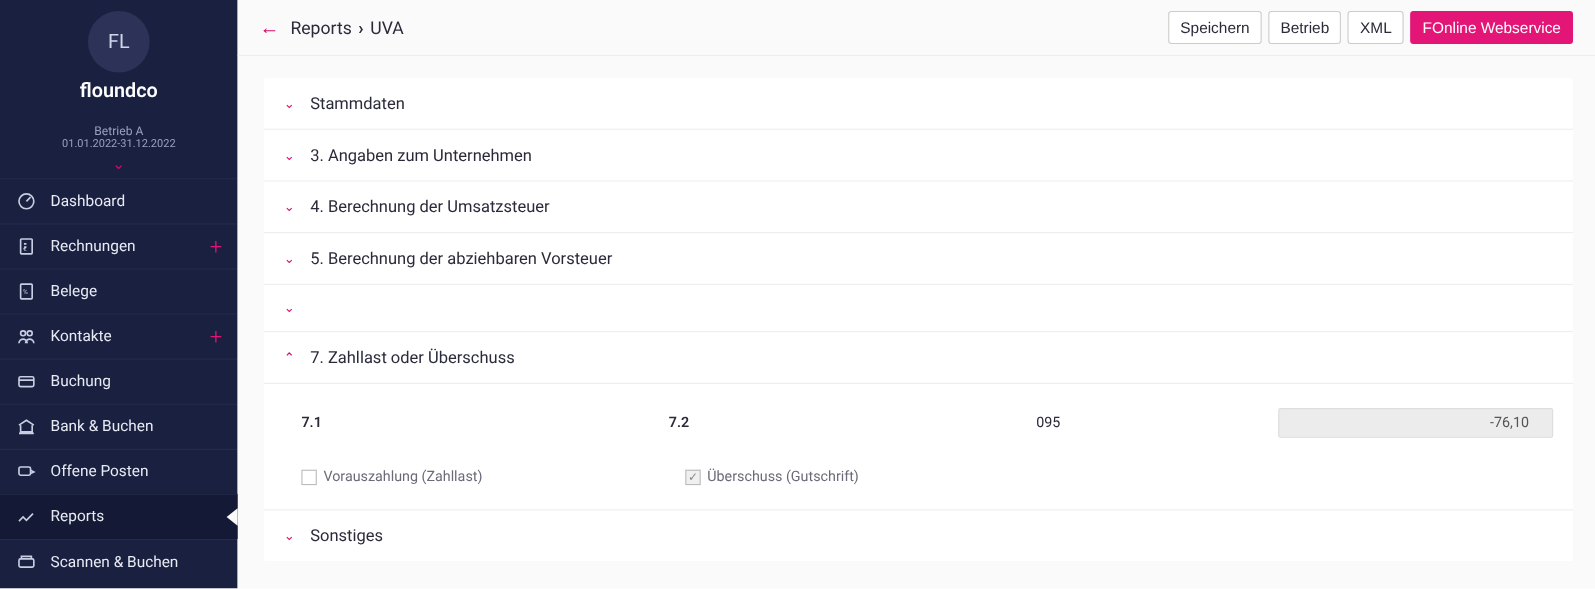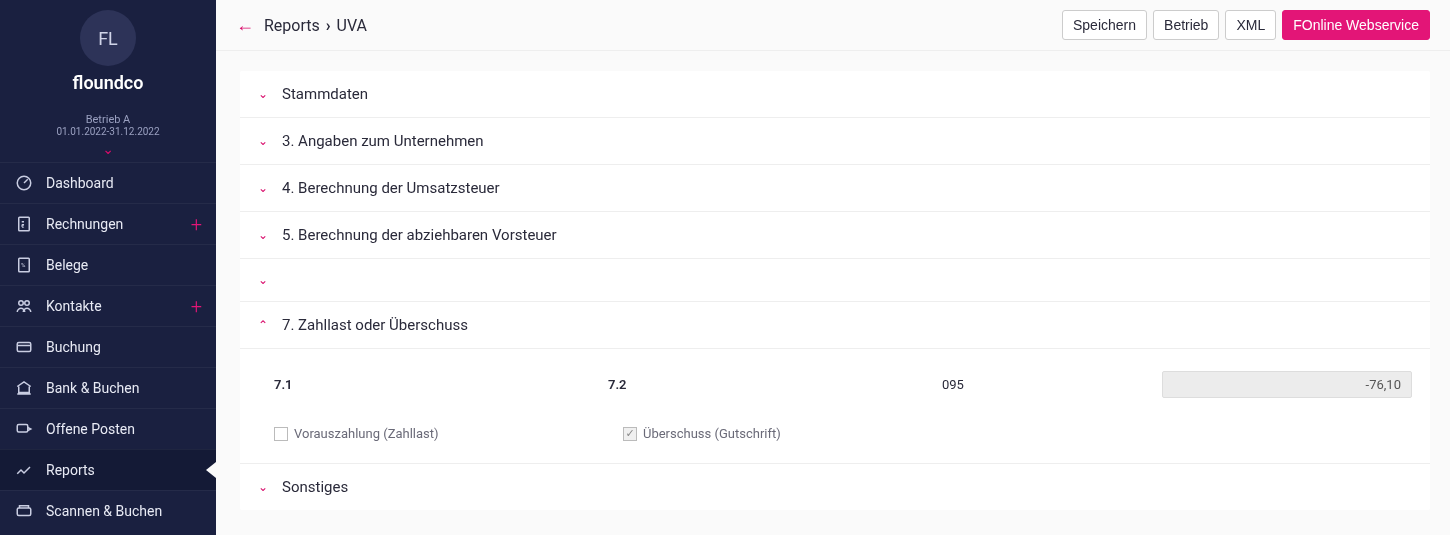--- a/index.html
+++ b/index.html
@@ -36,21 +36,21 @@
   .panel { background:#fff; border-radius:2px; }
   .section-row { display:flex; align-items:center; gap:10px; padding:14px 18px; border-bottom:1px solid #eee; cursor:pointer;}
   .section-row:last-child { border-bottom:none; }
   .chev { color:#d90b6a; font-size:12px; width:14px; display:inline-block;}
   .section-title { font-size:15px; color:#2a2a3a;}
   .section-body { padding: 22px 18px 22px 34px; border-bottom:1px solid #eee;}
   .body-row { display:flex; align-items:center; gap:40px; }
   .col-71, .col-72 { flex:1; font-size:13px; color:#2a2a3a; font-weight:600;}
   .col-code { width:180px; font-size:13px; color:#2a2a3a;}
   .col-val { width:250px; text-align:right;}
-  .valbox { background:#ececec; border:1px solid #ddd; border-radius:2px; padding:5px 10px; font-size:13px; color:#555; text-align:right; display:inline-block; width:100%;}
+  .valbox { background:#ececec; border:1px solid #ddd; border-radius:2px; padding:5px 21px; font-size:13px; color:#555; text-align:right; display:inline-block; width:100%;}
   .check-row { display:flex; gap:40px; margin-top:28px; align-items:center;}
   .check-row .c71, .check-row .c72 { flex:1; display:flex; align-items:center; gap:6px; font-size:13px; color:#6a6a78;}
   .cb { width:14px; height:14px; border:1px solid #bbb; background:#fff; display:inline-flex; align-items:center; justify-content:center; font-size:11px; color:#888;}
   .cb.checked { background:#f0f0f0; }
   .cb.checked::after { content:"✓"; }
   .check-row .spacer { width:440px; }
 </style>
 </head>
 <body>
 

